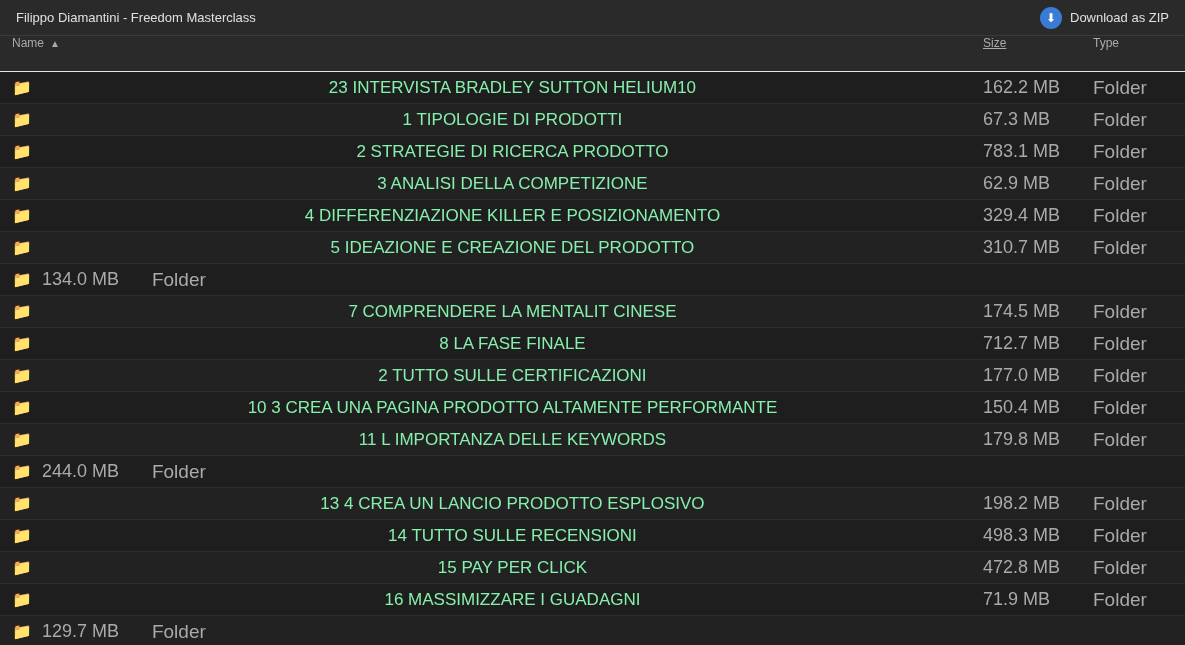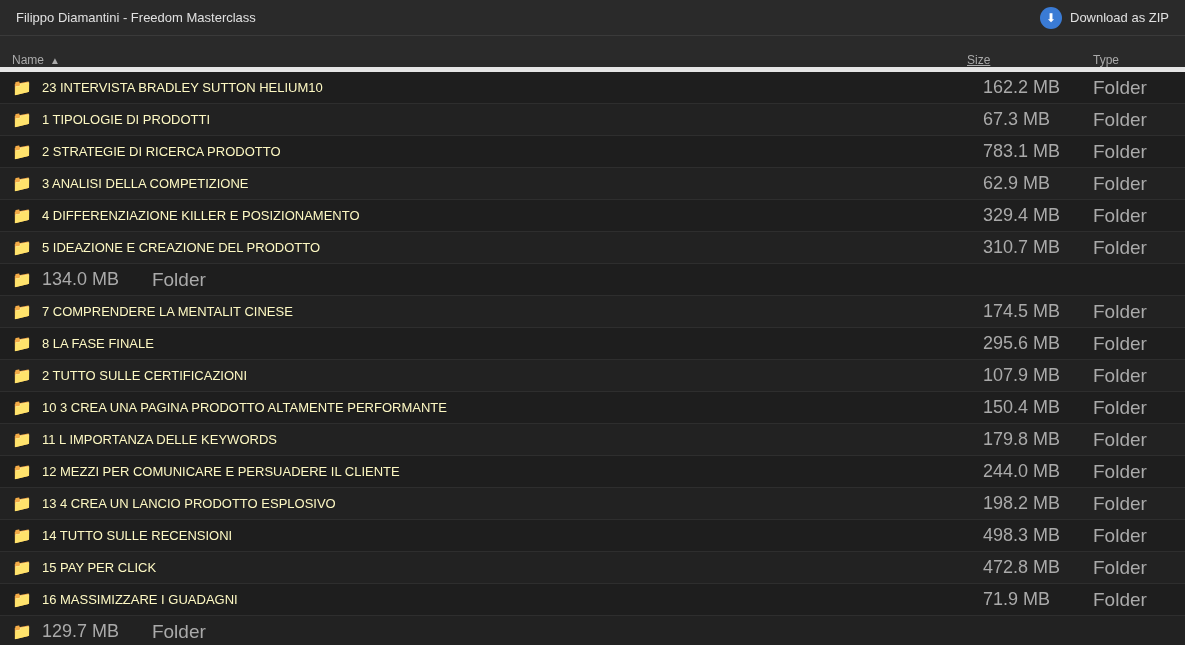--- a/index.html
+++ b/index.html
@@ -47,23 +47,23 @@
       justify-content: center;
       color: white;
       font-size: 12px;
     }
 
     
     .col-header {
       background: #2a2a2a;
       height: 36px;
       display: flex;
-      align-items: flex-end;
+      align-items: flex-start;
       padding: 0 12px;
-      border-bottom: 5px solid #e5e5e5;
+      border-bottom: 1px solid #e5e5e5;
       color: #aaa;
       font-size: 12px;
     }
     .col-name {
       flex: 1;
       display: flex;
       align-items: center;
       gap: 6px;
     }
     .sort-arrow {
@@ -71,21 +71,20 @@
       font-size: 10px;
     }
     .col-size {
       width: 110px;
       text-align: left;
       text-decoration: underline;
     }
     .col-type {
       width: 80px;
       text-align: left;
-      margin-left: 16px;
     }
 
     
     .file-row {
       display: flex;
       align-items: center;
       padding: 0 12px;
       height: 32px;
       border-bottom: 1px solid #2e2e2e;
       cursor: pointer;
@@ -94,25 +93,26 @@
       background: #222;
     }
     .folder-icon {
       color: #f0c040;
       font-size: 16px;
       margin-right: 10px;
       flex-shrink: 0;
     }
     .file-name {
       flex: 1;
-      color: #fef9c3;
-      font-size: 13px;
+      color: #86efac;
+      font-size: 17px;
       white-space: nowrap;
       overflow: hidden;
       text-overflow: ellipsis;
+      text-align: center;
     }
     .file-size {
       width: 110px;
       color: #aaa;
       font-size: 18px;
     }
     .file-type {
       width: 80px;
       color: #aaa;
       font-size: 19px;
@@ -182,44 +182,43 @@
   </div>
     <div class="file-row">
     <span class="folder-icon">📁</span>
     <span class="file-name">7 COMPRENDERE LA MENTALIT CINESE</span>
     <span class="file-size">174.5 MB</span>
     <span class="file-type">Folder</span>
   </div>
     <div class="file-row">
     <span class="folder-icon">📁</span>
     <span class="file-name">8 LA FASE FINALE</span>
-    <span class="file-size">295.6 MB</span>
+    <span class="file-size">712.7 MB</span>
     <span class="file-type">Folder</span>
   </div>
     <div class="file-row">
     <span class="folder-icon">📁</span>
     <span class="file-name">2 TUTTO SULLE CERTIFICAZIONI</span>
-    <span class="file-size">107.9 MB</span>
+    <span class="file-size">177.0 MB</span>
     <span class="file-type">Folder</span>
   </div>
     <div class="file-row">
     <span class="folder-icon">📁</span>
     <span class="file-name">10 3 CREA UNA PAGINA PRODOTTO ALTAMENTE PERFORMANTE</span>
     <span class="file-size">150.4 MB</span>
     <span class="file-type">Folder</span>
   </div>
     <div class="file-row">
     <span class="folder-icon">📁</span>
     <span class="file-name">11 L IMPORTANZA DELLE KEYWORDS</span>
     <span class="file-size">179.8 MB</span>
     <span class="file-type">Folder</span>
   </div>
     <div class="file-row">
     <span class="folder-icon">📁</span>
-    <span class="file-name">12 MEZZI PER COMUNICARE E PERSUADERE IL CLIENTE</span>
     <span class="file-size">244.0 MB</span>
     <span class="file-type">Folder</span>
   </div>
     <div class="file-row">
     <span class="folder-icon">📁</span>
     <span class="file-name">13 4 CREA UN LANCIO PRODOTTO ESPLOSIVO</span>
     <span class="file-size">198.2 MB</span>
     <span class="file-type">Folder</span>
   </div>
     <div class="file-row">

